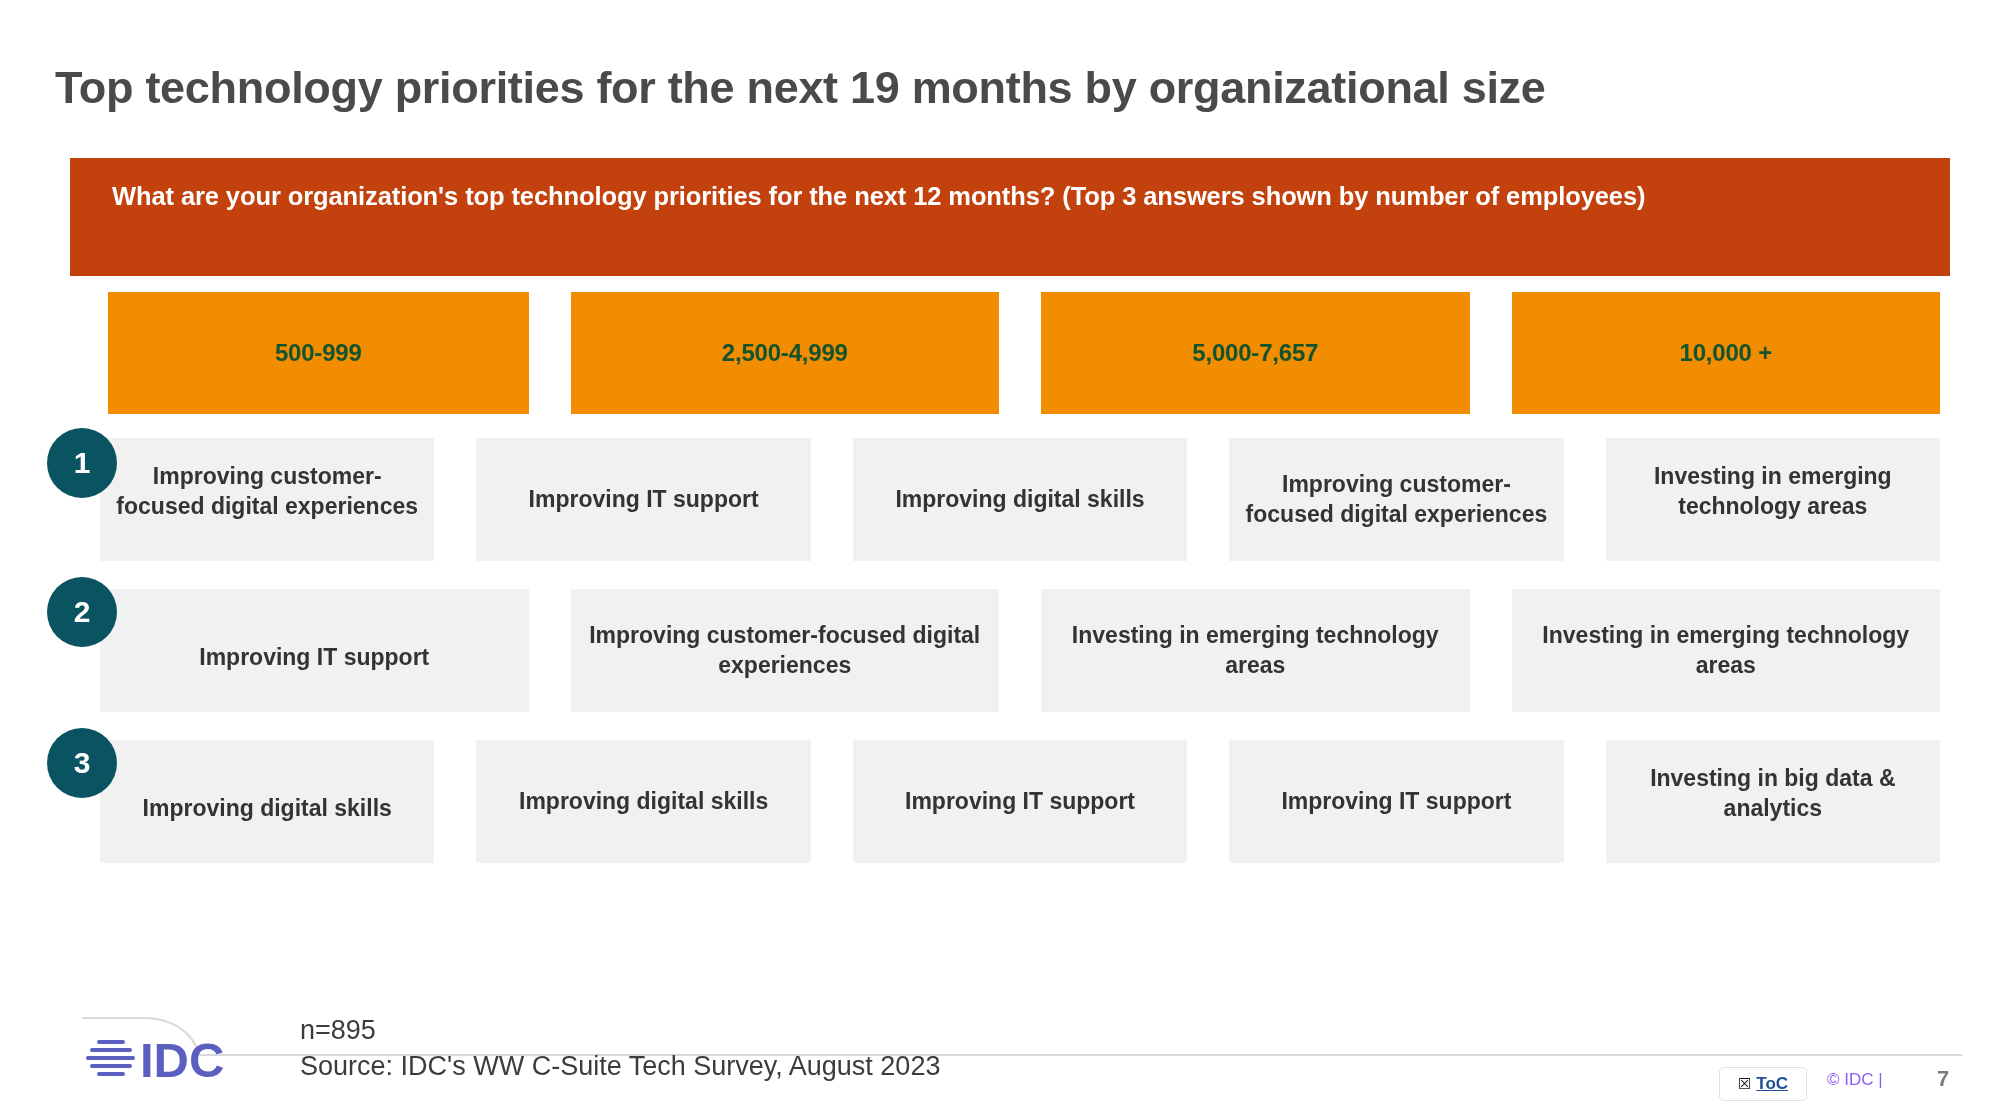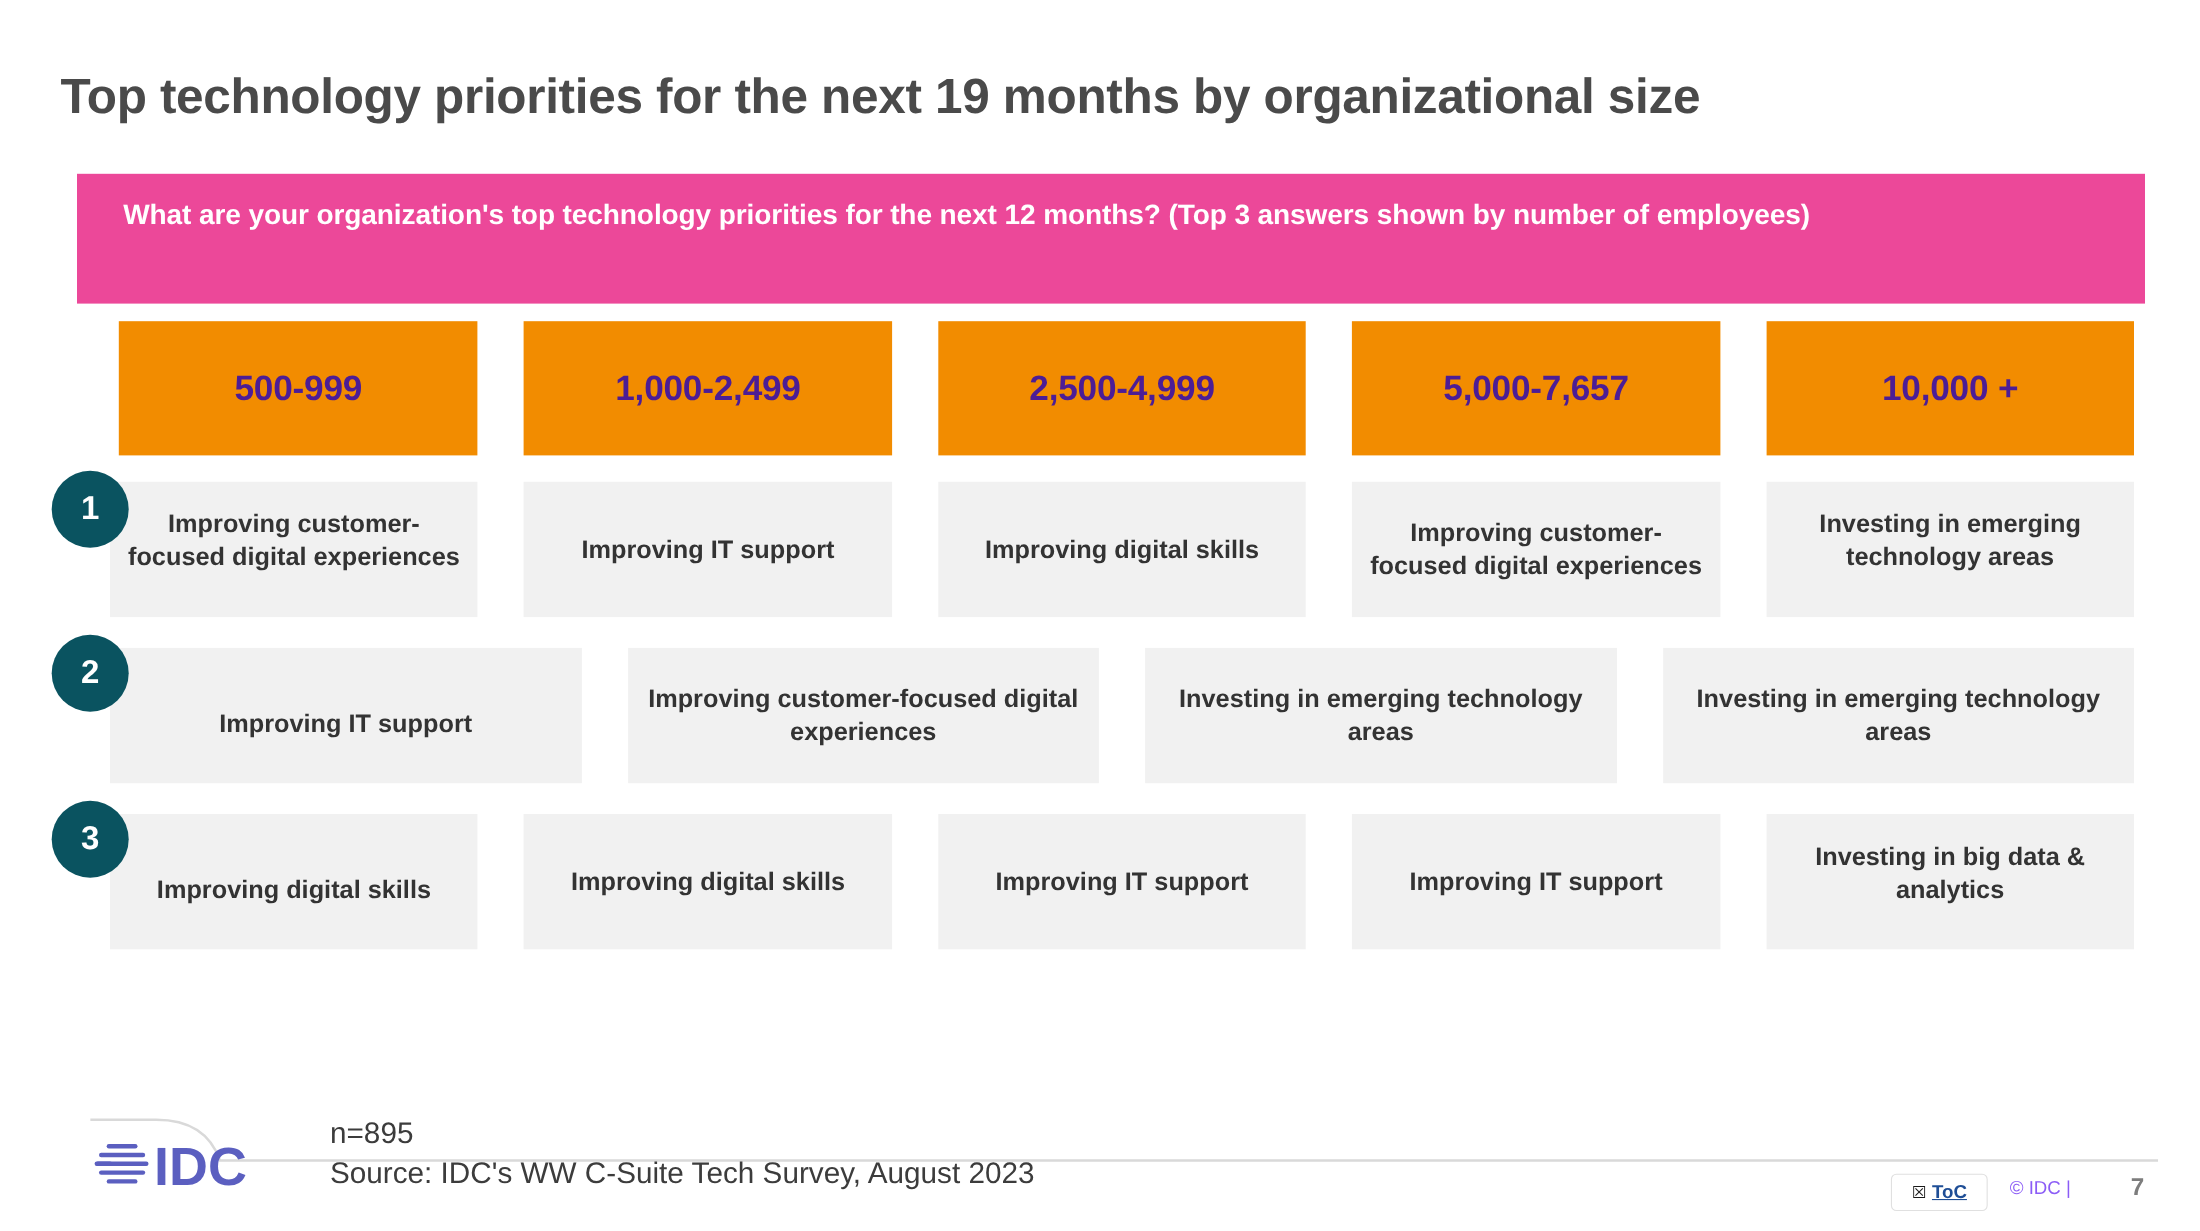--- a/index.html
+++ b/index.html
@@ -29,21 +29,21 @@
     white-space: nowrap;
   }
 
   
   #question-banner {
     position: absolute;
     left: 70px;
     top: 158px;
     width: 1880px;
     height: 118px;
-    background: #ec4899;
+    background: #c2410c;
     box-sizing: border-box;
     padding: 22px 42px 0 42px;
   }
   #question-banner .q-text {
     color: #ffffff;
     font-size: 25.5px;
     font-weight: 700;
     line-height: 1.28;
     letter-spacing: -0.1px;
   }
@@ -71,22 +71,22 @@
   .col:last-child { margin-right: 0; }
 
   
   #header-row { margin-bottom: 24px; }
   .col-header {
     background: #f28c00;
     height: 122px;
     display: flex;
     align-items: center;
     justify-content: center;
-    color: #4c1d95;
-    font-size: 32px;
+    color: #14532d;
+    font-size: 24px;
     font-weight: 700;
     letter-spacing: -0.2px;
   }
   
   #header-row .col:first-child .col-header {
     height: 122px;
     margin-left: 8px;
   }
 
   
@@ -216,23 +216,20 @@
 
 <div id="question-banner">
   <div class="q-text">What are your organization's top technology priorities for the next 12 months? (Top 3 answers shown by number of employees)</div>
 </div>
 
 <div id="matrix">
 
   <div class="grid-row" id="header-row">
     <div class="col">
       <div class="col-header">500-999</div>
-    </div>
-    <div class="col">
-      <div class="col-header">1,000-2,499</div>
     </div>
     <div class="col">
       <div class="col-header">2,500-4,999</div>
     </div>
     <div class="col">
       <div class="col-header">5,000-7,657</div>
     </div>
     <div class="col">
       <div class="col-header">10,000 +</div>
     </div>

